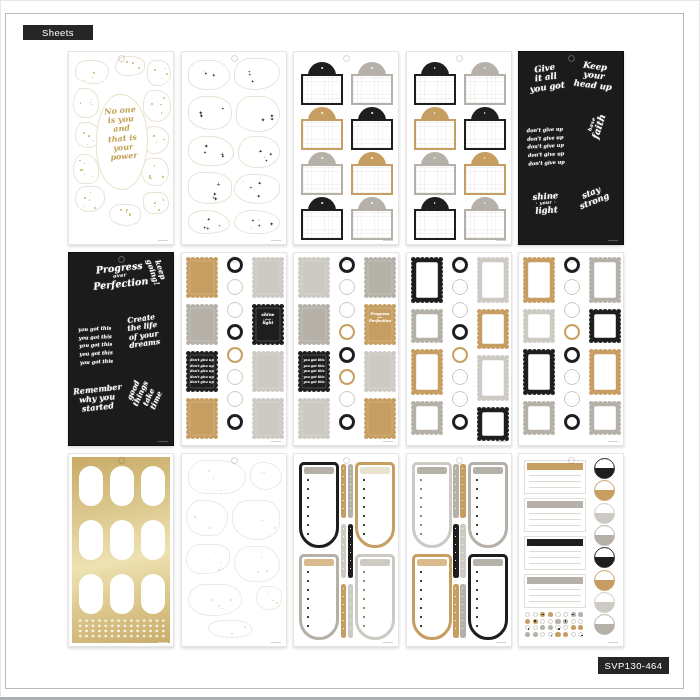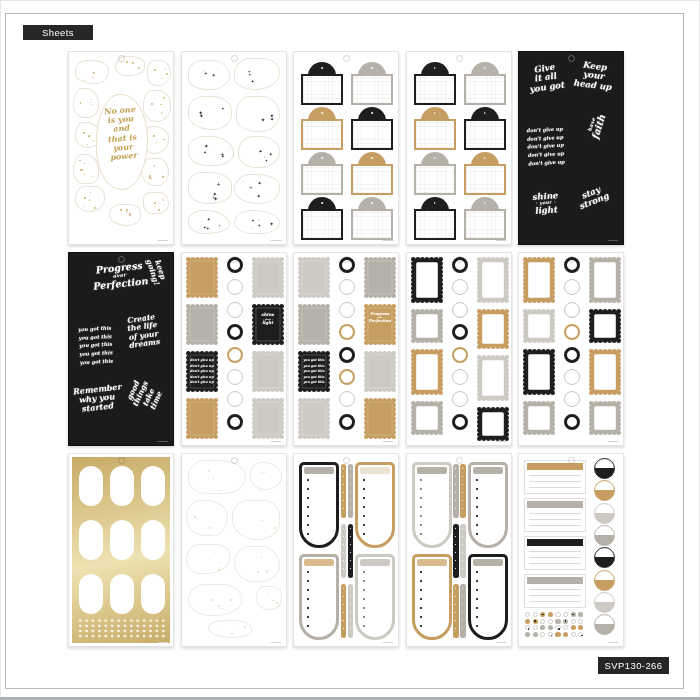--- a/index.html
+++ b/index.html
@@ -1828,16 +1828,16 @@
         <div class="tdot" style="position: absolute; left: 44px; top: 177.8px; width: 5.2px; height: 5.2px; background: rgb(199, 158, 98);"></div>
         <div class="tdot" style="position: absolute; left: 51.6px; top: 177.8px; width: 5.2px; height: 5.2px; background: rgb(255, 255, 255); border: 0.5px solid rgb(207, 204, 197);"></div>
         <div class="tdot" style="position: absolute; left: 59.2px; top: 177.8px; width: 5.2px; height: 5.2px; background: rgb(255, 255, 255); border: 0.5px solid rgb(207, 204, 197);">
           <div class="tstar"></div>
         </div>
         <div class="hole"></div>
         <div class="foot"></div>
       </div>
     </div>
   <div class="badge" id="sku-badge">
-    <span>SVP130-266</span>
+    <span>SVP130-464</span>
   </div>
   <div class="edge-bottom"></div>
 </div>
 
 </body></html>

